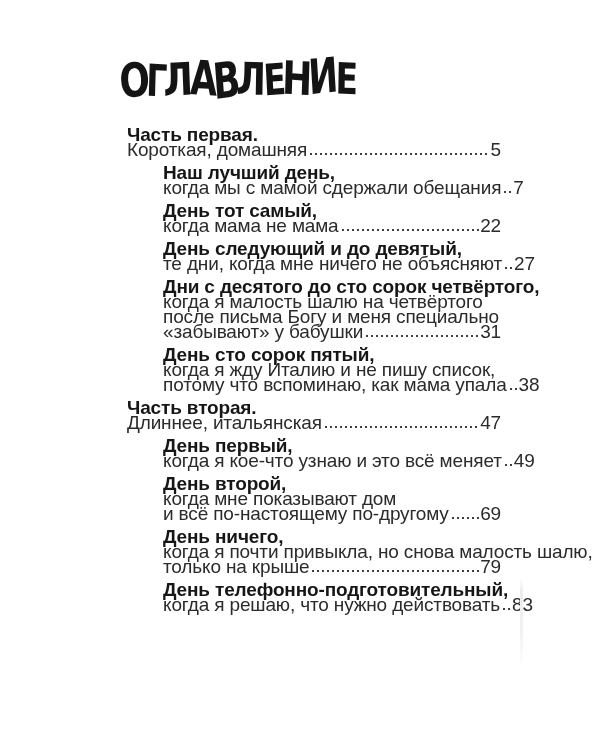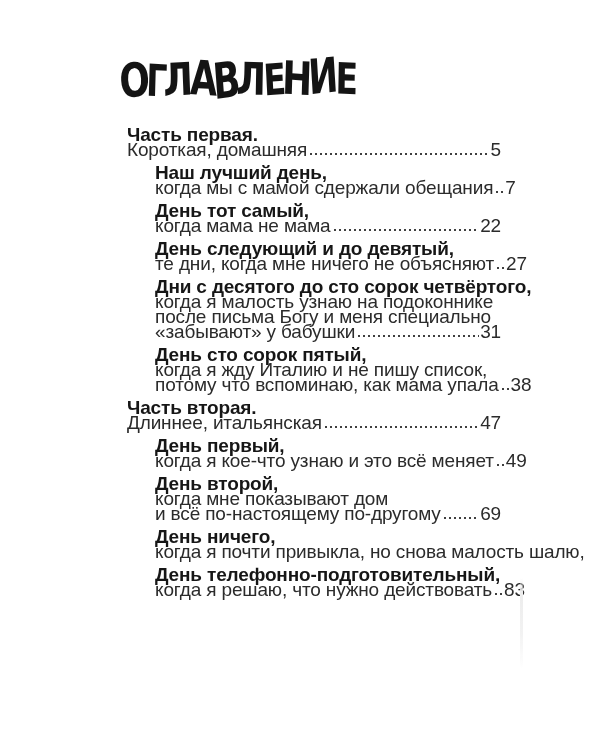--- a/index.html
+++ b/index.html
@@ -44,21 +44,21 @@
   .tl:nth-child(9){transform:scale(.77,1.05) rotate(-4deg) translateY(-2px);}
   .tl:nth-child(10){transform:scale(.72,.94) rotate(2deg) translateY(1px);}
 
   
   .toc{
     position:absolute;left:127px;top:127px;width:374px;
     font-size:19px;line-height:15px;letter-spacing:-.15px;
   }
   .entry{margin-top:8px;}
   .entry:first-child{margin-top:0;}
-  .entry.chapter{margin-left:28px;}
+  .entry.chapter{margin-left:36px;}
   .entry-title{font-weight:700;color:var(--heading);white-space:nowrap;}
   .entry-sub{white-space:nowrap;}
   .leader-line{display:flex;align-items:flex-end;white-space:nowrap;}
   .sub-text{flex:0 0 auto;}
   .dots{
     flex:1 1 auto;min-width:8px;height:4px;
     margin:0 1px 1px 3px;
     background-image:radial-gradient(circle at 1px 2px,var(--dot) 1px,rgba(0,0,0,0) 1.3px);
     background-size:5px 4px;
     background-repeat:repeat-x;
@@ -117,21 +117,21 @@
       <div class="entry chapter">
         <div class="entry-title">День следующий и до девятый,</div>
         <div class="entry-sub leader-line">
           <span class="sub-text">те дни, когда мне ничего не объясняют</span>
           <span class="dots"></span>
           <span class="page-num">27</span>
         </div>
       </div>
       <div class="entry chapter">
         <div class="entry-title">Дни с десятого до сто сорок четвёртого,</div>
-        <div class="entry-sub"><span class="sub-text">когда я малость узнаю на подоконнике</span></div>
+        <div class="entry-sub"><span class="sub-text">когда я малость шалю на четвёртого</span></div>
         <div class="entry-sub"><span class="sub-text">после письма Богу и меня специально</span></div>
         <div class="entry-sub leader-line">
           <span class="sub-text">«забывают» у бабушки</span>
           <span class="dots"></span>
           <span class="page-num">31</span>
         </div>
       </div>
       <div class="entry chapter">
         <div class="entry-title">День сто сорок пятый,</div>
         <div class="entry-sub"><span class="sub-text">когда я жду Италию и не пишу список,</span></div>
@@ -162,20 +162,25 @@
         <div class="entry-sub"><span class="sub-text">когда мне показывают дом</span></div>
         <div class="entry-sub leader-line">
           <span class="sub-text">и всё по-настоящему по-другому</span>
           <span class="dots"></span>
           <span class="page-num">69</span>
         </div>
       </div>
       <div class="entry chapter">
         <div class="entry-title">День ничего,</div>
         <div class="entry-sub"><span class="sub-text">когда я почти привыкла, но снова малость шалю,</span></div>
+        <div class="entry-sub leader-line">
+          <span class="sub-text">только на крыше</span>
+          <span class="dots"></span>
+          <span class="page-num">79</span>
+        </div>
       </div>
       <div class="entry chapter">
         <div class="entry-title">День телефонно-подготовительный,</div>
         <div class="entry-sub leader-line">
           <span class="sub-text">когда я решаю, что нужно действовать</span>
           <span class="dots"></span>
           <span class="page-num">83</span>
         </div>
       </div>
     </div>

